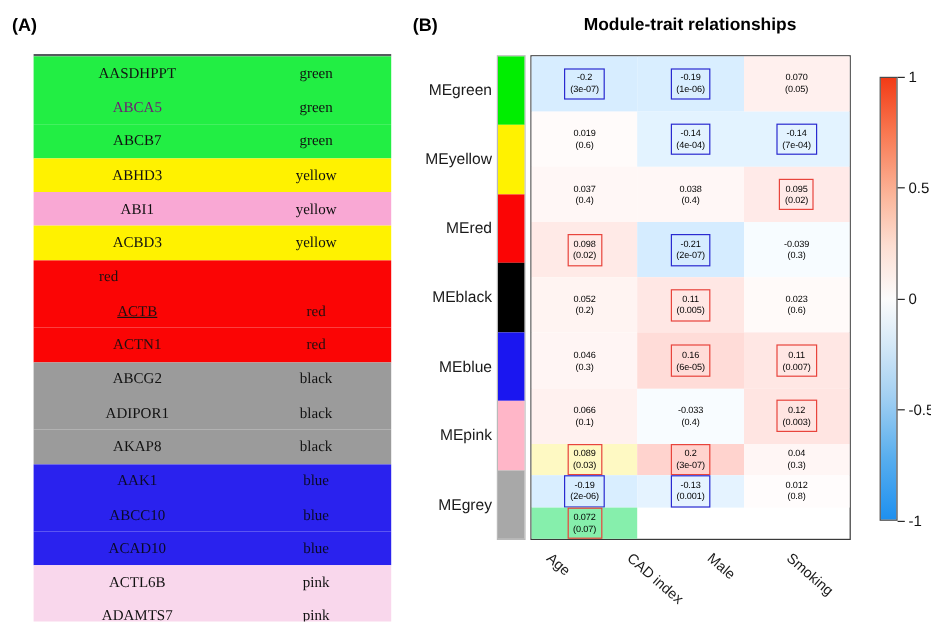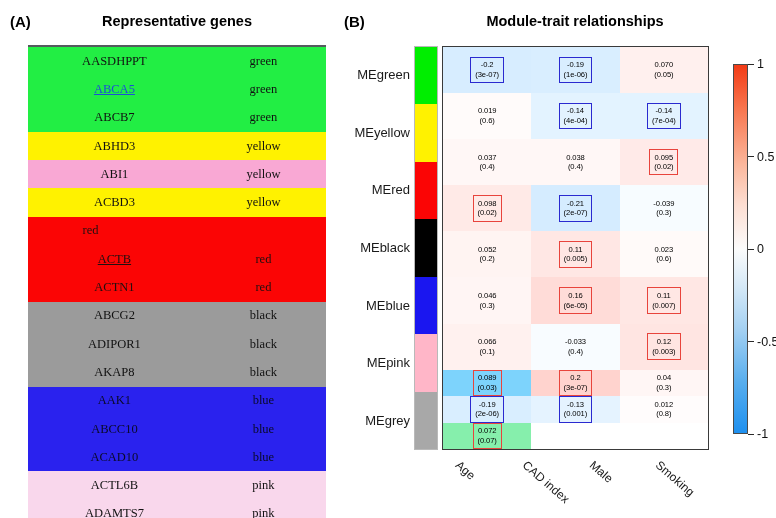--- a/index.html
+++ b/index.html
@@ -148,29 +148,28 @@
     transform:translateY(-50%);
     white-space:nowrap;
   }
 </style>
 </head>
 <body>
 
 <div class="fig">
 
   <div class="panel-letter" style="left:10px;top:13px;">(A)</div>
-  <div class="panel-title" style="left:28px;top:13px;width:298px;">Representative genes</div>
 
   <div id="gene-table">
       <div class="gene-row" style="background: rgb(34, 238, 68);">
         <div class="gene-name" style="color: rgb(17, 17, 17);">AASDHPPT</div>
         <div class="gene-mod" style="color: rgb(17, 17, 17);">green</div>
       </div>
       <div class="gene-row" style="background: rgb(34, 238, 68);">
-        <div class="gene-name" style="color: #1d4ed8; text-decoration: underline;">ABCA5</div>
+        <div class="gene-name" style="color: #701a75;">ABCA5</div>
         <div class="gene-mod" style="color: rgb(17, 17, 17);">green</div>
       </div>
       <div class="gene-row" style="background: rgb(34, 238, 68);">
         <div class="gene-name" style="color: rgb(17, 17, 17);">ABCB7</div>
         <div class="gene-mod" style="color: rgb(17, 17, 17);">green</div>
       </div>
       <div class="gene-row" style="background: rgb(255, 242, 0);">
         <div class="gene-name" style="color: rgb(17, 17, 17);">ABHD3</div>
         <div class="gene-mod" style="color: rgb(17, 17, 17);">yellow</div>
       </div>
@@ -368,21 +367,21 @@
           <div>-0.033</div>
           <div>(0.4)</div>
         </div>
       </div>
       <div class="cell" style="background: rgb(255, 229, 226);">
         <div class="cell-inner boxed-pos">
           <div>0.12</div>
           <div>(0.003)</div>
         </div>
       </div>
-      <div class="cell" style="background: #7dd3fc;">
+      <div class="cell" style="background: #fef9c3;">
         <div class="cell-inner boxed-pos">
           <div>0.089</div>
           <div>(0.03)</div>
         </div>
       </div>
       <div class="cell" style="background: rgb(255, 211, 206);">
         <div class="cell-inner boxed-pos">
           <div>0.2</div>
           <div>(3e-07)</div>
         </div>

